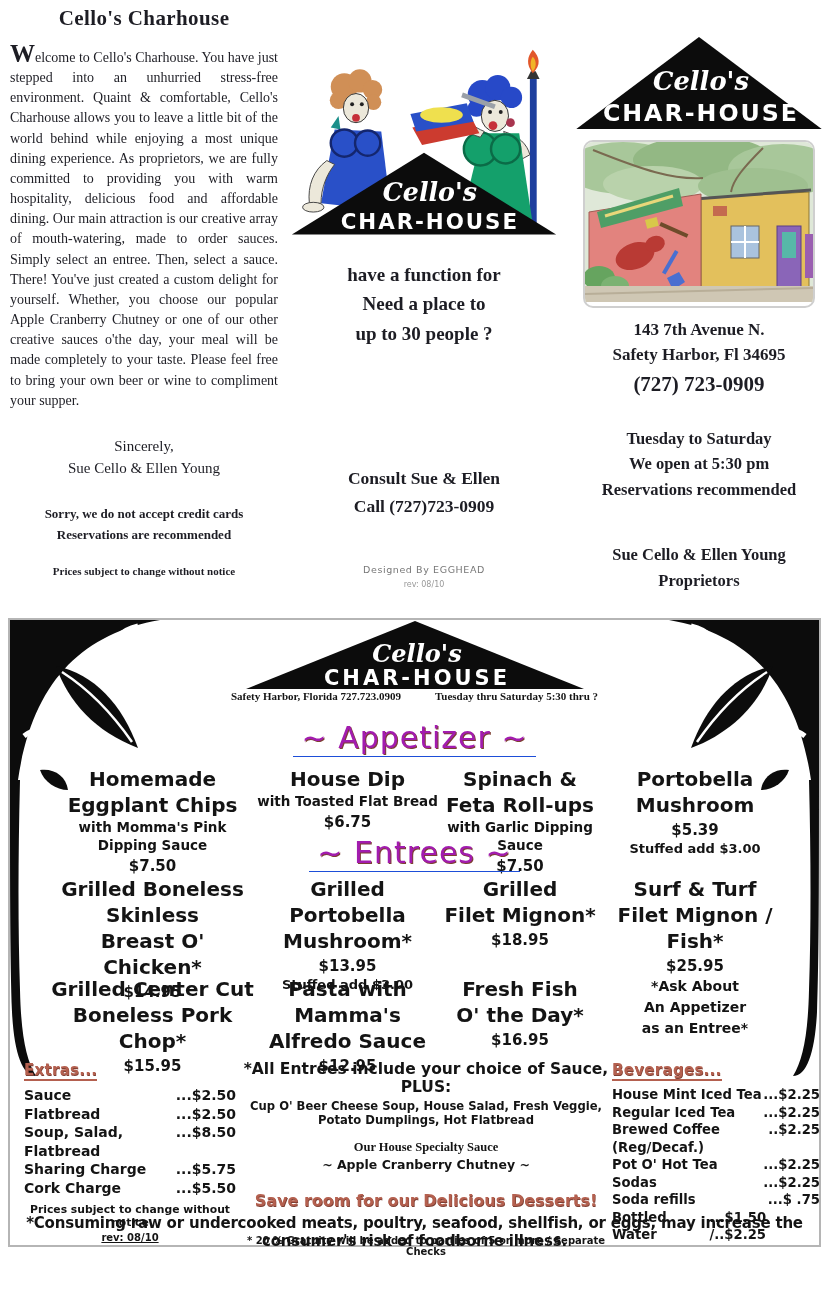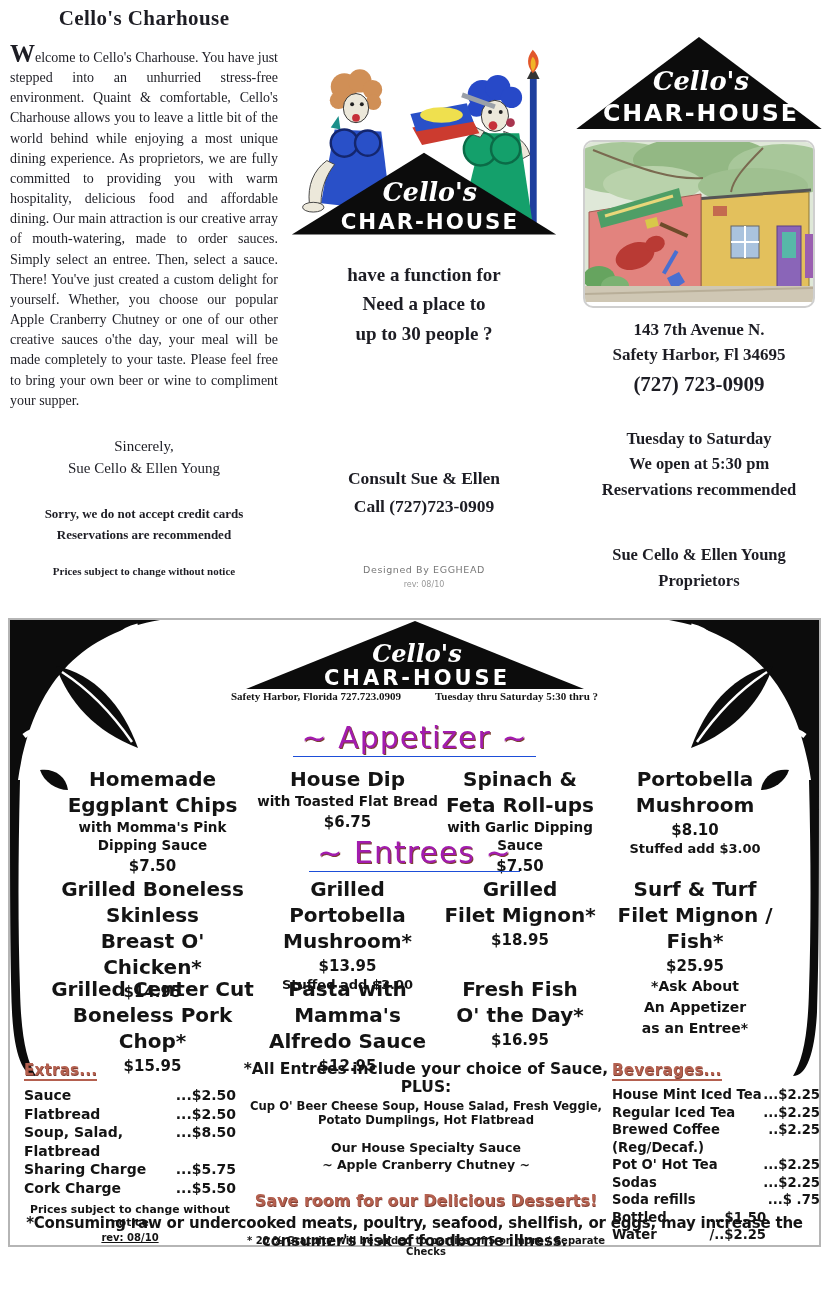--- a/index.html
+++ b/index.html
@@ -66,21 +66,21 @@
                  border-bottom:2px solid #b4604f;display:inline-block;margin-bottom:5px;
                  text-shadow:.5px .5px 0 #7e3f33;}
   .price-row{display:flex;justify-content:space-between;font-size:14px;line-height:18.5px;}
   .beverages .price-row{font-size:13.2px;line-height:17.5px;}
   .extras-foot{font-size:10.8px;margin-top:6px;text-align:center;}
   .extras-rev{font-size:10px;margin-top:3px;text-align:center;text-decoration:underline;}
 
   .center-notes{position:absolute;left:228px;top:440px;width:376px;text-align:center;}
   .cn1{font-size:15.5px;}
   .cn2{font-size:11.6px;margin-top:3px;}
-  .cn3{font-size:12.5px;margin-top:13px;}
+  .cn3{font-size:12.5px;margin-top:13px;font-family:Liberation Serif, serif;}
   .cn4{font-size:12.5px;margin-top:2px;}
   .cn-desserts{margin-top:19px;font-size:16px;color:#b4604f;text-shadow:.6px .6px 0 #7e3f33;}
   .cn-grat{margin-top:25px;font-size:10px;}
 
   .disclaimer{position:absolute;left:4px;right:4px;top:594px;text-align:center;
               font-size:15px;font-weight:800;letter-spacing:-.2px;}
 </style>
 </head>
 <body>
 
@@ -272,21 +272,21 @@
         <div class="m-price">$6.75</div>
       </div>
       <div>
         <div class="m-name">Spinach &amp; Feta Roll-ups</div>
         <div class="m-desc">with Garlic Dipping Sauce</div>
         <div class="m-price">$7.50</div>
       </div>
       <div>
         <div class="m-name">Portobella</div>
         <div class="m-name">Mushroom</div>
-        <div class="m-price">$8.10</div>
+        <div class="m-price">$5.39</div>
         <div class="m-note">Stuffed add $3.00</div>
       </div>
     </div>
 
     <div class="heading-wrap hd-ent">
       <span class="fancy-heading">~ Entrees ~</span>
     </div>
 
     <div class="mrow row-e1">
       <div>

